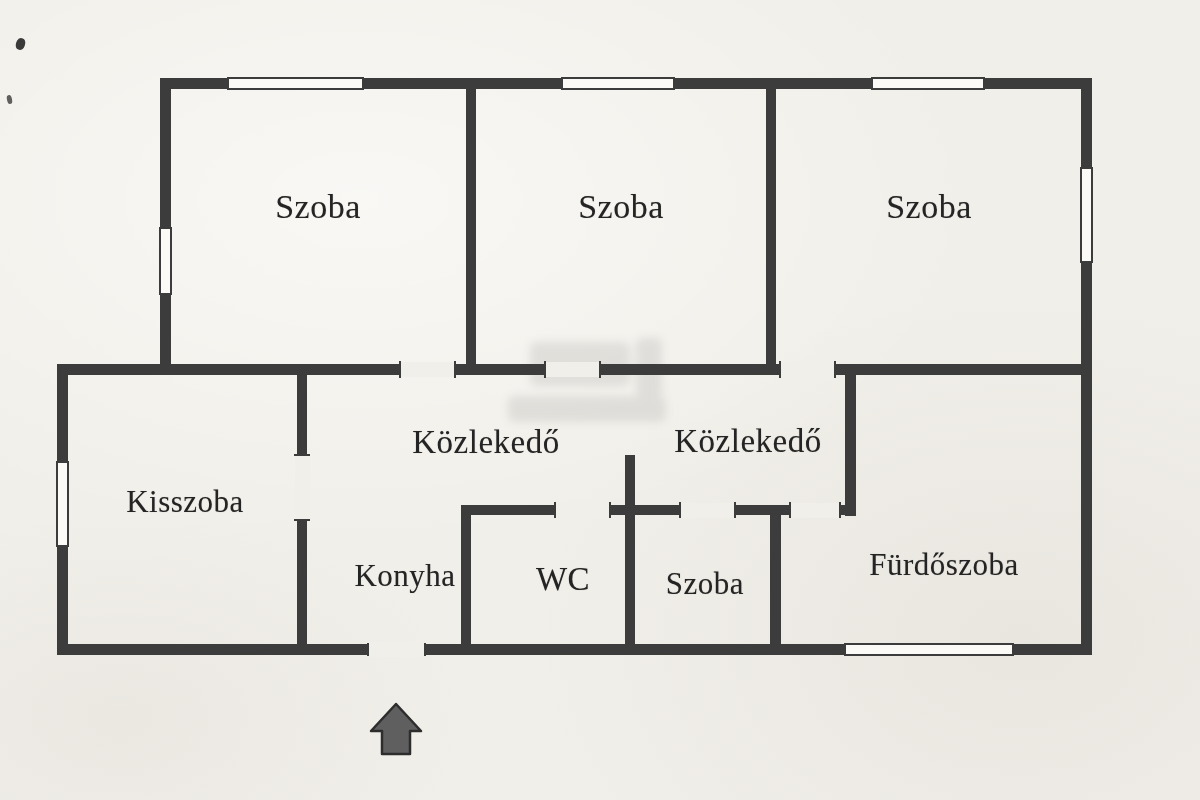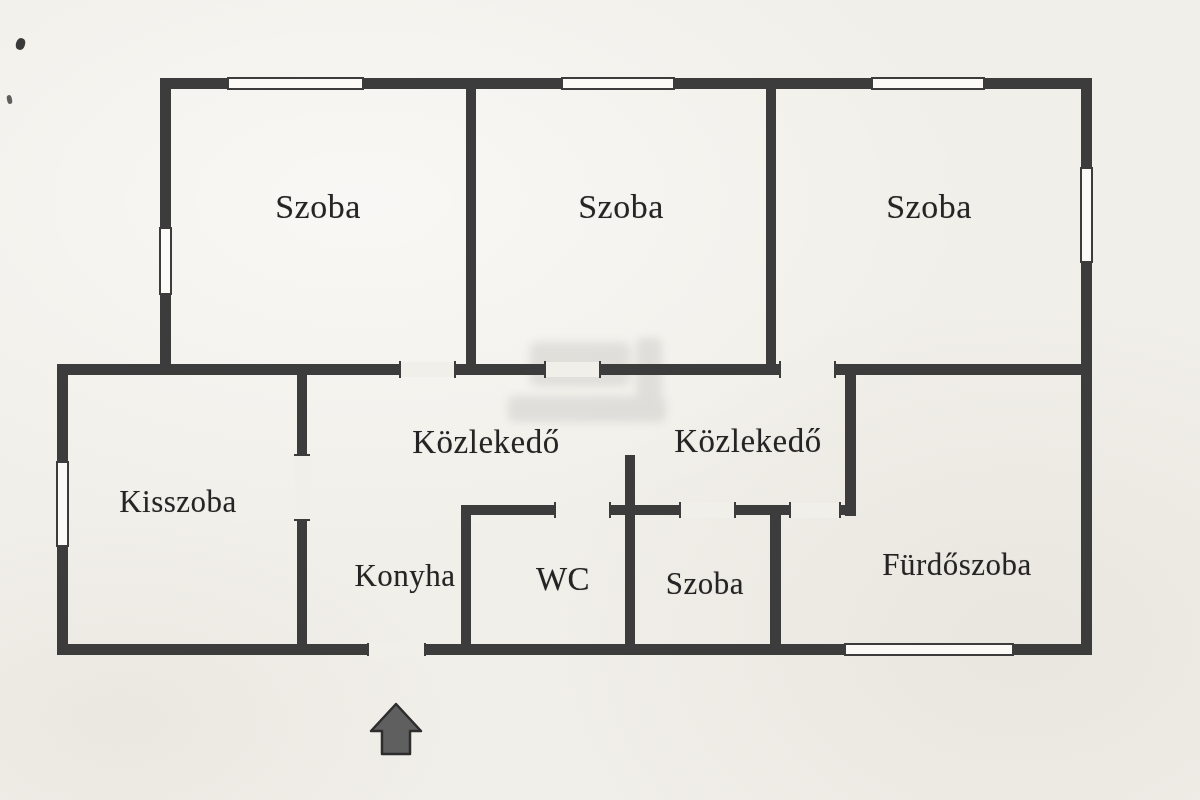--- a/index.html
+++ b/index.html
@@ -118,21 +118,21 @@
       <rect x="1081" y="168" width="11" height="94"></rect>
       <rect x="845" y="644" width="168" height="11"></rect>
     </g>
 
     <polygon points="396,704 421,731 410,731 410,754 382,754 382,731 371,731" fill="#5f5f5f" stroke="#2d2d2d" stroke-width="2.5" stroke-linejoin="round"></polygon>
   </svg>
 
   <div class="room-label fs34" style="left:318px;top:207px;">Szoba</div>
   <div class="room-label fs34" style="left:621px;top:207px;">Szoba</div>
   <div class="room-label fs34" style="left:929px;top:207px;">Szoba</div>
-  <div class="room-label fs31" style="left:178px;top:502px;">Kisszoba</div>
+  <div class="room-label fs31" style="left:185px;top:502px;">Kisszoba</div>
   <div class="room-label fs29" style="left:486px;top:442px;">Közlekedő</div>
   <div class="room-label fs29" style="left:748px;top:441px;">Közlekedő</div>
   <div class="room-label fs31" style="left:405px;top:576px;">Konyha</div>
   <div class="room-label fs33" style="left:563px;top:579px;">WC</div>
   <div class="room-label fs31" style="left:705px;top:584px;">Szoba</div>
-  <div class="room-label fs31" style="left:944px;top:565px;margin-left:13px;">Fürdőszoba</div>
+  <div class="room-label fs31" style="left:944px;top:565px;">Fürdőszoba</div>
 
 </div>
 
 </body></html>

